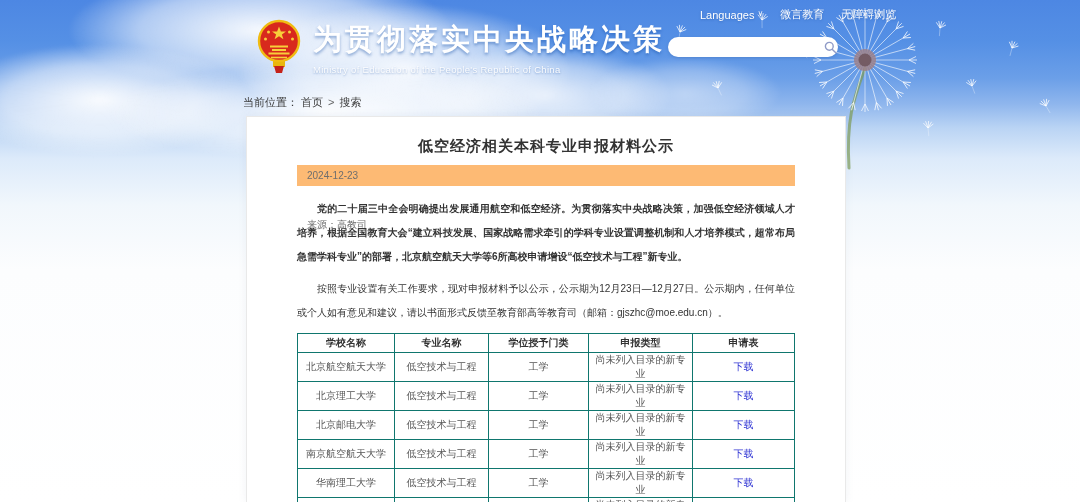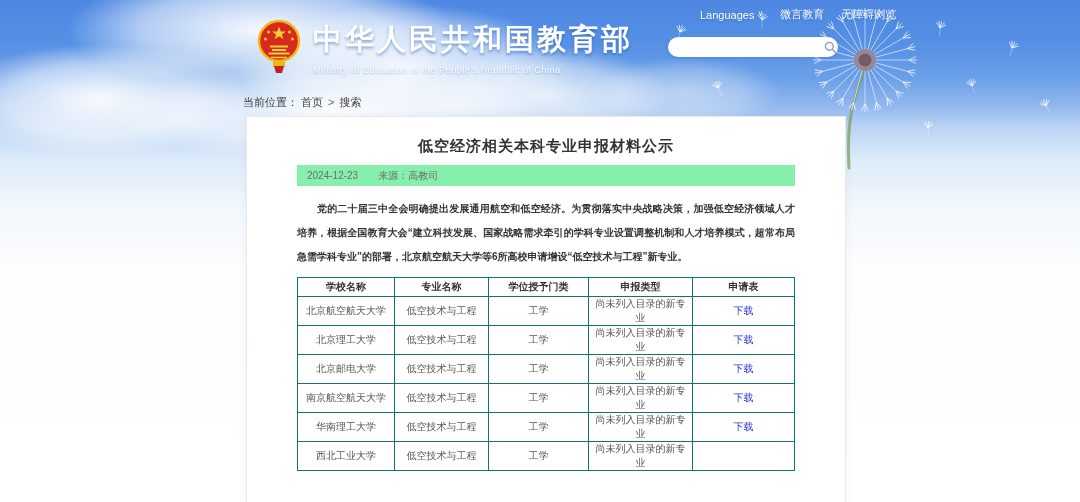--- a/index.html
+++ b/index.html
@@ -44,22 +44,22 @@
   
   .breadcrumb { position: absolute; left: 243px; top: 95px; z-index: 1; font-size: 11px; color: #3a3a3a; }
   .breadcrumb a { color: #3a3a3a; text-decoration: none; cursor: pointer; margin: 0 3px; }
   .breadcrumb .sep { margin: 0 2px; color: #666; }
   
   .card { position: absolute; left: 238px; top: 116px; z-index: 2; width: 600px; height: 386px;
     background: #fff; border: 1px solid #e9e9e9; border-bottom: none;
     box-shadow: 0 0 8px rgba(120,140,170,.10); padding: 0 50px; margin-left: 8px; }
   .article-title { margin: 0; padding-top: 20px; text-align: center; font-size: 15px;
     color: #333; font-weight: bold; letter-spacing: 1px; line-height: 18px; }
-  .meta { margin-top: 10px; background: #86efac; height: 21px; line-height: 21px;
-    font-size: 10px; color: #6e6e6e; display: flex; gap: 20px; padding-left: 10px; }
+  .meta { margin-top: 10px; background: #fdba74; height: 21px; line-height: 21px;
+    font-size: 10px; color: #6e6e6e; display: flex; gap: 28px; padding-left: 10px; flex-direction: column; }
   .body-par { font-size: 10px; line-height: 24px; color: #333; text-indent: 2em;
     text-align: justify; margin: 0; }
   .p1 { margin-top: 11px; font-weight: bold; }
   .p2 { margin-top: 8px; }
   table.apps { margin-top: 8px; width: 100%; border-collapse: collapse; }
   .apps th, .apps td { border: 1px solid #0f766e; height: 19px; text-align: center;
     font-size: 10px; padding: 0 2px; }
   .apps th { color: #333; font-weight: bold; }
   .apps td { color: #555; }
   .dl { color: #3439d4; text-decoration: none; cursor: pointer; }
@@ -141,21 +141,21 @@
     <circle cx="23" cy="22" r="20" fill="#d8291d" stroke="#f0bb12" stroke-width="2.4"></circle>
     <polygon points="23,7.5 24.9,12.4 30,12.4 25.9,15.4 27.4,20.2 23,17.3 18.6,20.2 20.1,15.4 16,12.4 21.1,12.4" fill="#f7cf3a"></polygon>
     <circle cx="12.5" cy="13" r="1.5" fill="#f7cf3a"></circle>
     <circle cx="33.5" cy="13" r="1.5" fill="#f7cf3a"></circle>
     <circle cx="9.5" cy="20" r="1.5" fill="#f7cf3a"></circle>
     <circle cx="36.5" cy="20" r="1.5" fill="#f7cf3a"></circle>
     <path d="M14 27.5 h18 M16 31 h14 M12.5 34.5 h21" stroke="#f7cf3a" stroke-width="2"></path>
     <path d="M15 38.5 h16" stroke="#f7cf3a" stroke-width="1.6"></path>
   </svg>
   <div class="brand-text">
-    <div class="brand-title">中华人民共和国教育部</div>
+    <div class="brand-title">为贯彻落实中央战略决策</div>
     <div class="brand-sub">Ministry of Education of the People's Republic of China</div>
   </div>
 </div>
 
 <div class="topnav">
   <span class="item">
     <span>Languages</span>
     <span class="chev">∨</span>
   </span>
   <span class="item">微言教育</span>
@@ -178,20 +178,21 @@
 
 <div class="card">
   <h2 class="article-title">低空经济相关本科专业申报材料公示</h2>
 
   <div class="meta">
     <span>2024-12-23</span>
     <span>来源：高教司</span>
   </div>
 
   <p class="body-par p1">党的二十届三中全会明确提出发展通用航空和低空经济。为贯彻落实中央战略决策，加强低空经济领域人才培养，根据全国教育大会“建立科技发展、国家战略需求牵引的学科专业设置调整机制和人才培养模式，超常布局急需学科专业”的部署，北京航空航天大学等6所高校申请增设“低空技术与工程”新专业。</p>
+  <p class="body-par p2">按照专业设置有关工作要求，现对申报材料予以公示，公示期为12月23日—12月27日。公示期内，任何单位或个人如有意见和建议，请以书面形式反馈至教育部高等教育司（邮箱：gjszhc@moe.edu.cn）。</p>
 
   <table class="apps">
     <colgroup>
       <col style="width:19.5%">
         <col style="width:19%">
         <col style="width:20%">
         <col style="width:21%">
         <col style="width:20.5%">
     </colgroup>
     <thead>

